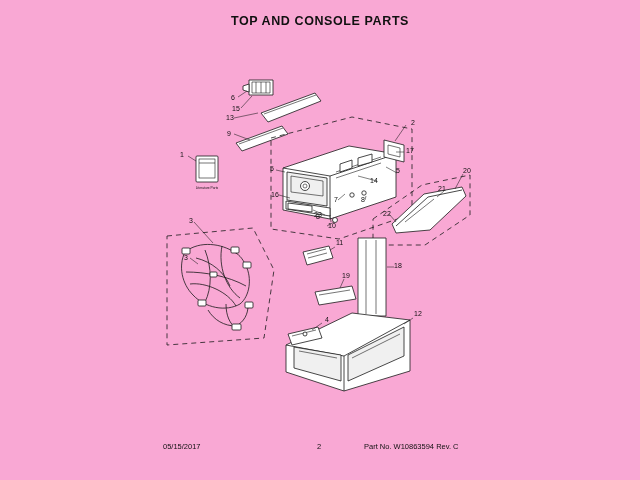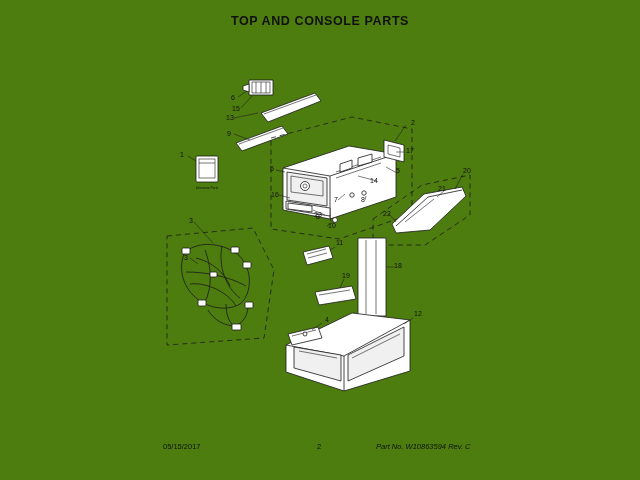--- a/index.html
+++ b/index.html
@@ -4,21 +4,21 @@
 <style>
   html, body {
     margin: 0;
     padding: 0;
     background: #ffffff;
   }
   #page {
     position: relative;
     width: 640px;
     height: 480px;
-    background: #4d7c0f;
+    background: #f9a8d4;
     font-family: "Liberation Sans", sans-serif;
     overflow: hidden;
   }
   #title {
     position: absolute;
     top: 14px;
     left: 0;
     width: 640px;
     text-align: center;
     font-size: 12.5px;
@@ -30,21 +30,21 @@
     position: absolute;
     bottom: 26px;
     left: 0;
     width: 556px;
     height: 12px;
     color: #111;
     font-size: 7.5px;
   }
   #footer .date { position: absolute; left: 163px; top: 0; }
   #footer .pageno { position: absolute; left: 317px; top: 0; }
-  #footer .partno { position: absolute; left: 376px; top: 0; font-style: italic; }
+  #footer .partno { position: absolute; left: 364px; top: 0; }
 
   svg#art {
     position: absolute;
     left: 0; top: 0;
     width: 640px; height: 480px;
   }
   .ln { fill: none; stroke: #1a1a1a; stroke-width: 0.8; }
   .ln-thin { fill: none; stroke: #1a1a1a; stroke-width: 0.6; }
   .ln-dash { fill: none; stroke: #1a1a1a; stroke-width: 0.8; stroke-dasharray: 5 4; }
   .fillw { fill: #ffffff; stroke: #1a1a1a; stroke-width: 0.8; }

